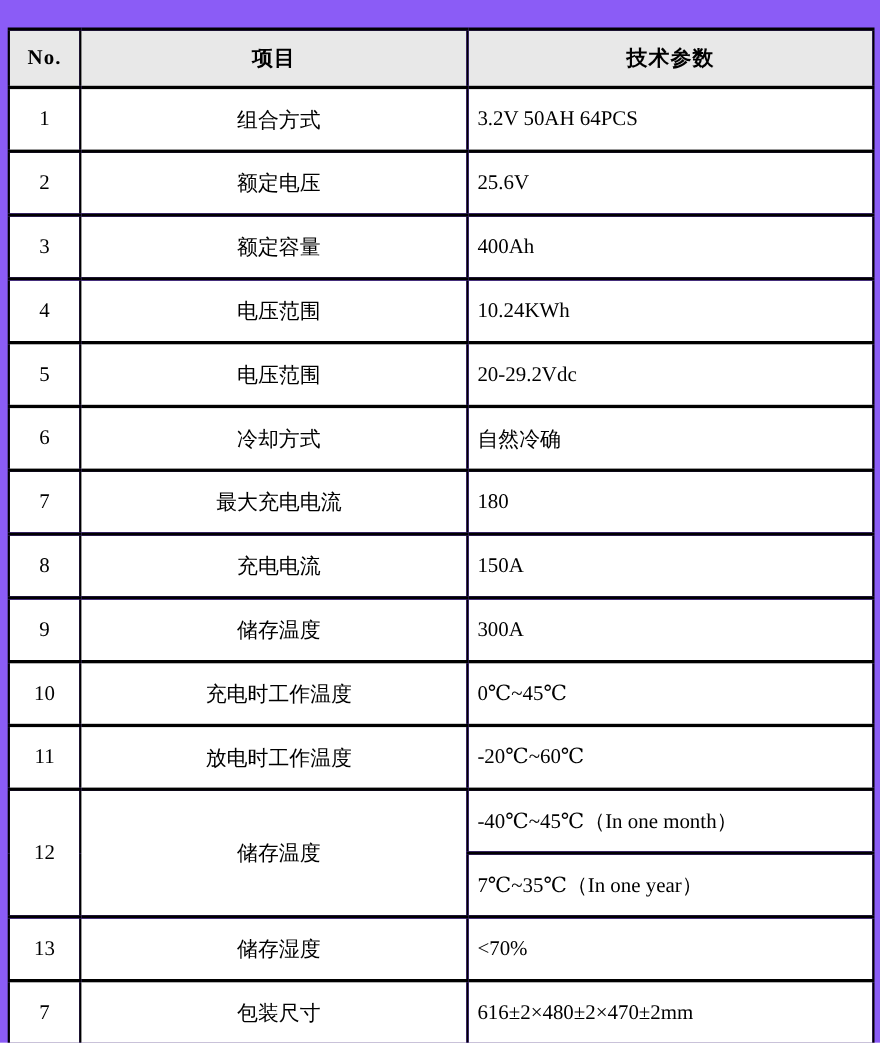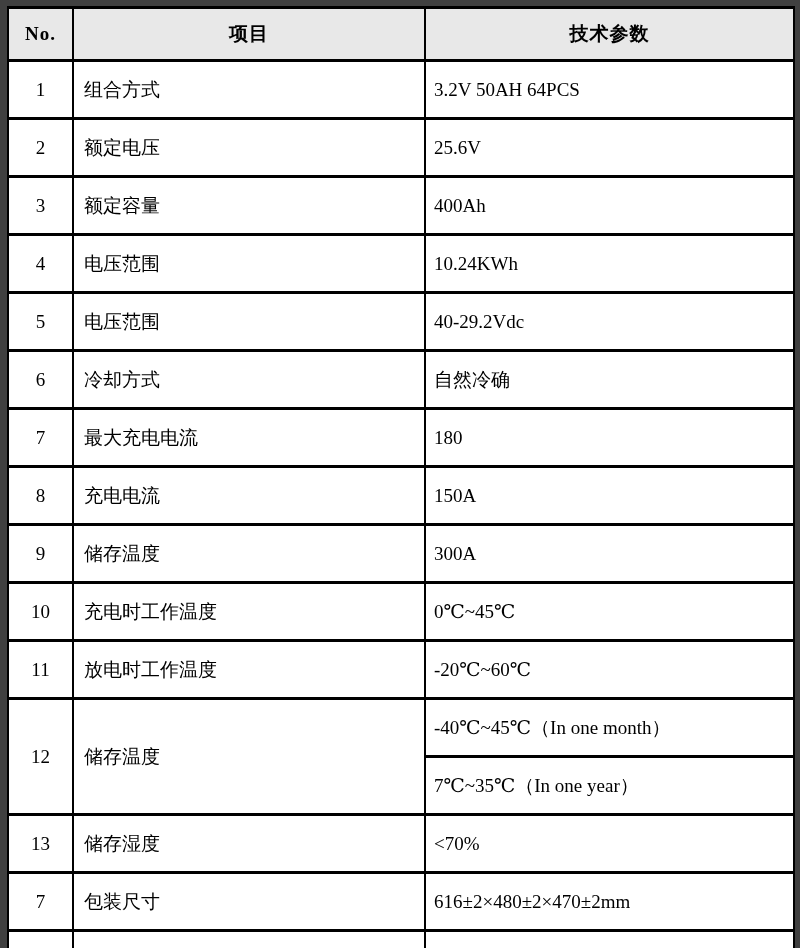--- a/index.html
+++ b/index.html
@@ -7,22 +7,22 @@
     padding: 0;
     background: #ffffff;
     width: 800px;
     font-family: "Liberation Serif", "DejaVu Serif", serif;
     color: #000000;
   }
   .page {
     width: 800px;
     height: 948px;
     box-sizing: border-box;
-    padding: 6px 7px 7px 7px;
-    background: #404040;
+    padding: 25px 7px 7px 7px;
+    background: #8b5cf6;
   }
   table.spec {
     border-collapse: collapse;
     width: 786px;
     table-layout: fixed;
   }
   table.spec col.c-no    { width: 65px; }
   table.spec col.c-item  { width: 352px; }
   table.spec col.c-param { width: 369px; }
 
@@ -42,21 +42,21 @@
     height: 48px;
     background: #e8e8e8;
     font-weight: bold;
     font-size: 19px;
     text-align: center;
     letter-spacing: 1px;
   }
   table.spec td { height: 53px; font-size: 19px; }
 
   td.cell-no   { text-align: center; font-size: 18px; }
-  td.cell-item { text-align: left; padding-left: 10px; margin-top: 12px; }
+  td.cell-item { text-align: center; padding-left: 10px; margin-top: 12px; }
   td.cell-param{ text-align: left; padding-left: 8px; margin-top: 48px; }
   td.small-text { font-size: 15px; }
 </style>
 </head>
 <body>
 
 <div class="page">
   <table class="spec">
     <colgroup>
       <col class="c-no">
@@ -88,21 +88,21 @@
           <td class="cell-param">400Ah</td>
         </tr>
         <tr>
           <td class="cell-no">4</td>
           <td class="cell-item">电压范围</td>
           <td class="cell-param">10.24KWh</td>
         </tr>
         <tr>
           <td class="cell-no">5</td>
           <td class="cell-item">电压范围</td>
-          <td class="cell-param">40-29.2Vdc</td>
+          <td class="cell-param">20-29.2Vdc</td>
         </tr>
         <tr>
           <td class="cell-no">6</td>
           <td class="cell-item small-text">冷却方式</td>
           <td class="cell-param">自然冷确</td>
         </tr>
         <tr>
           <td class="cell-no">7</td>
           <td class="cell-item">最大充电电流</td>
           <td class="cell-param">180</td>

